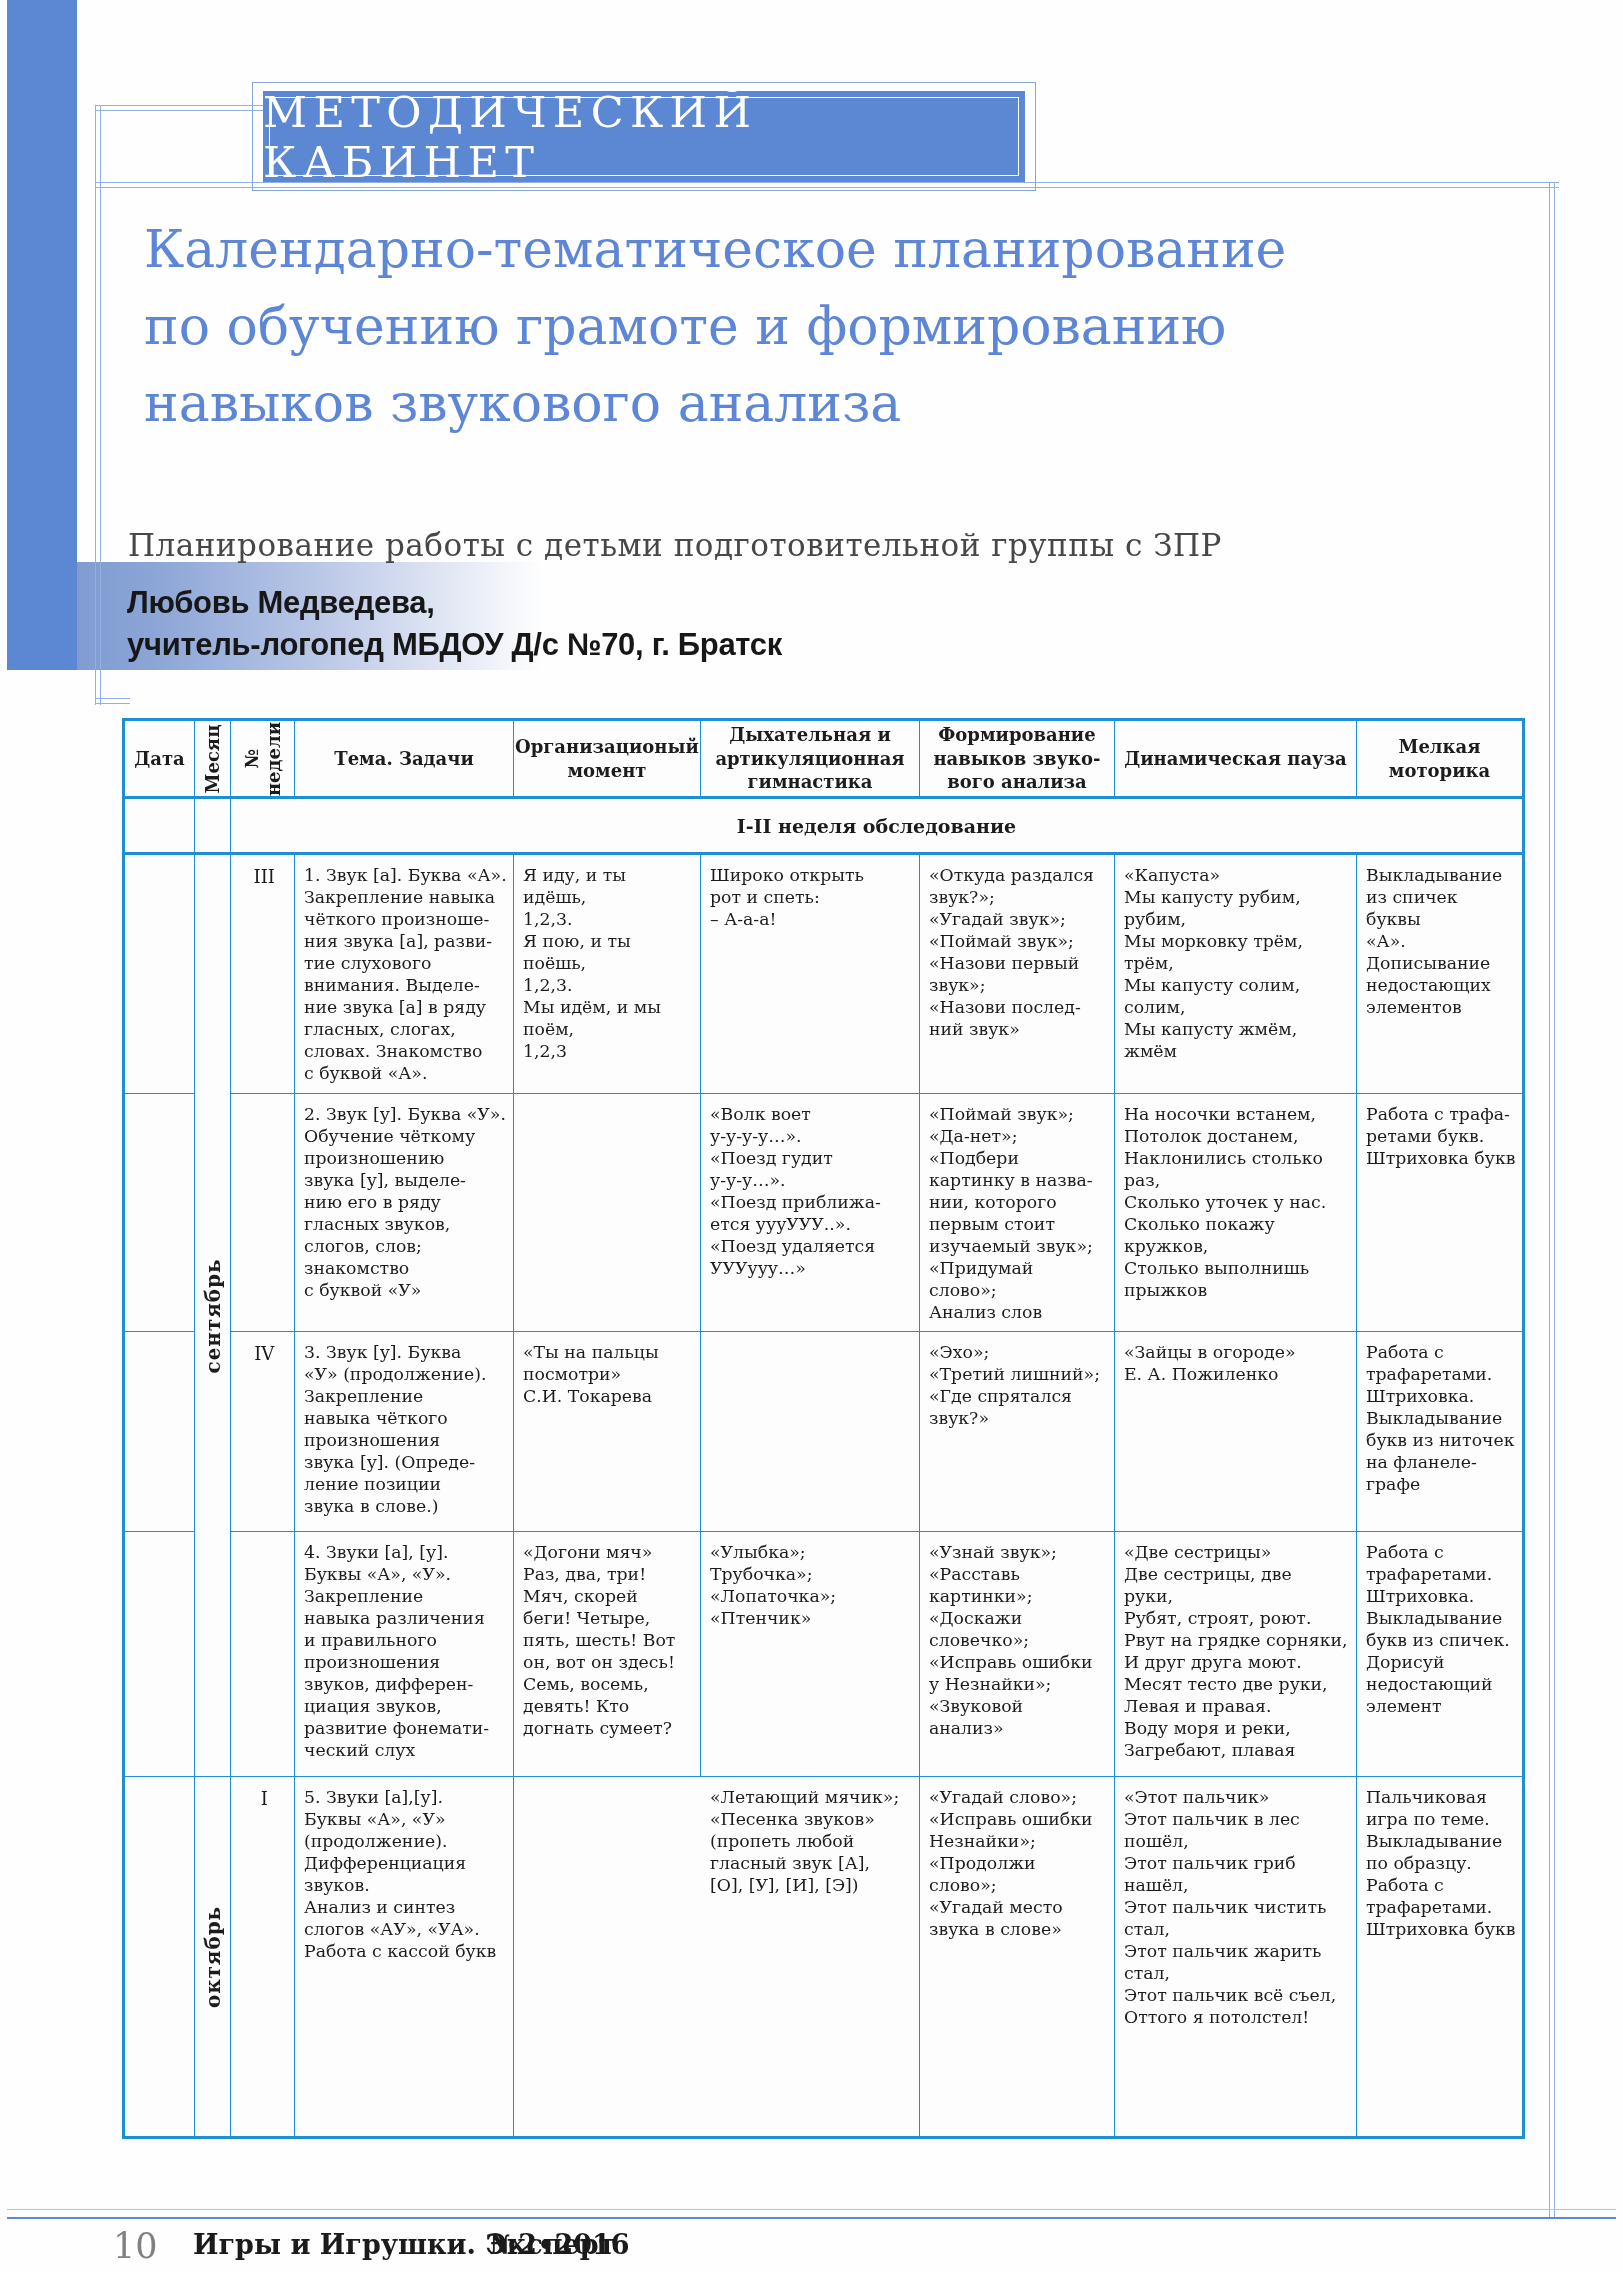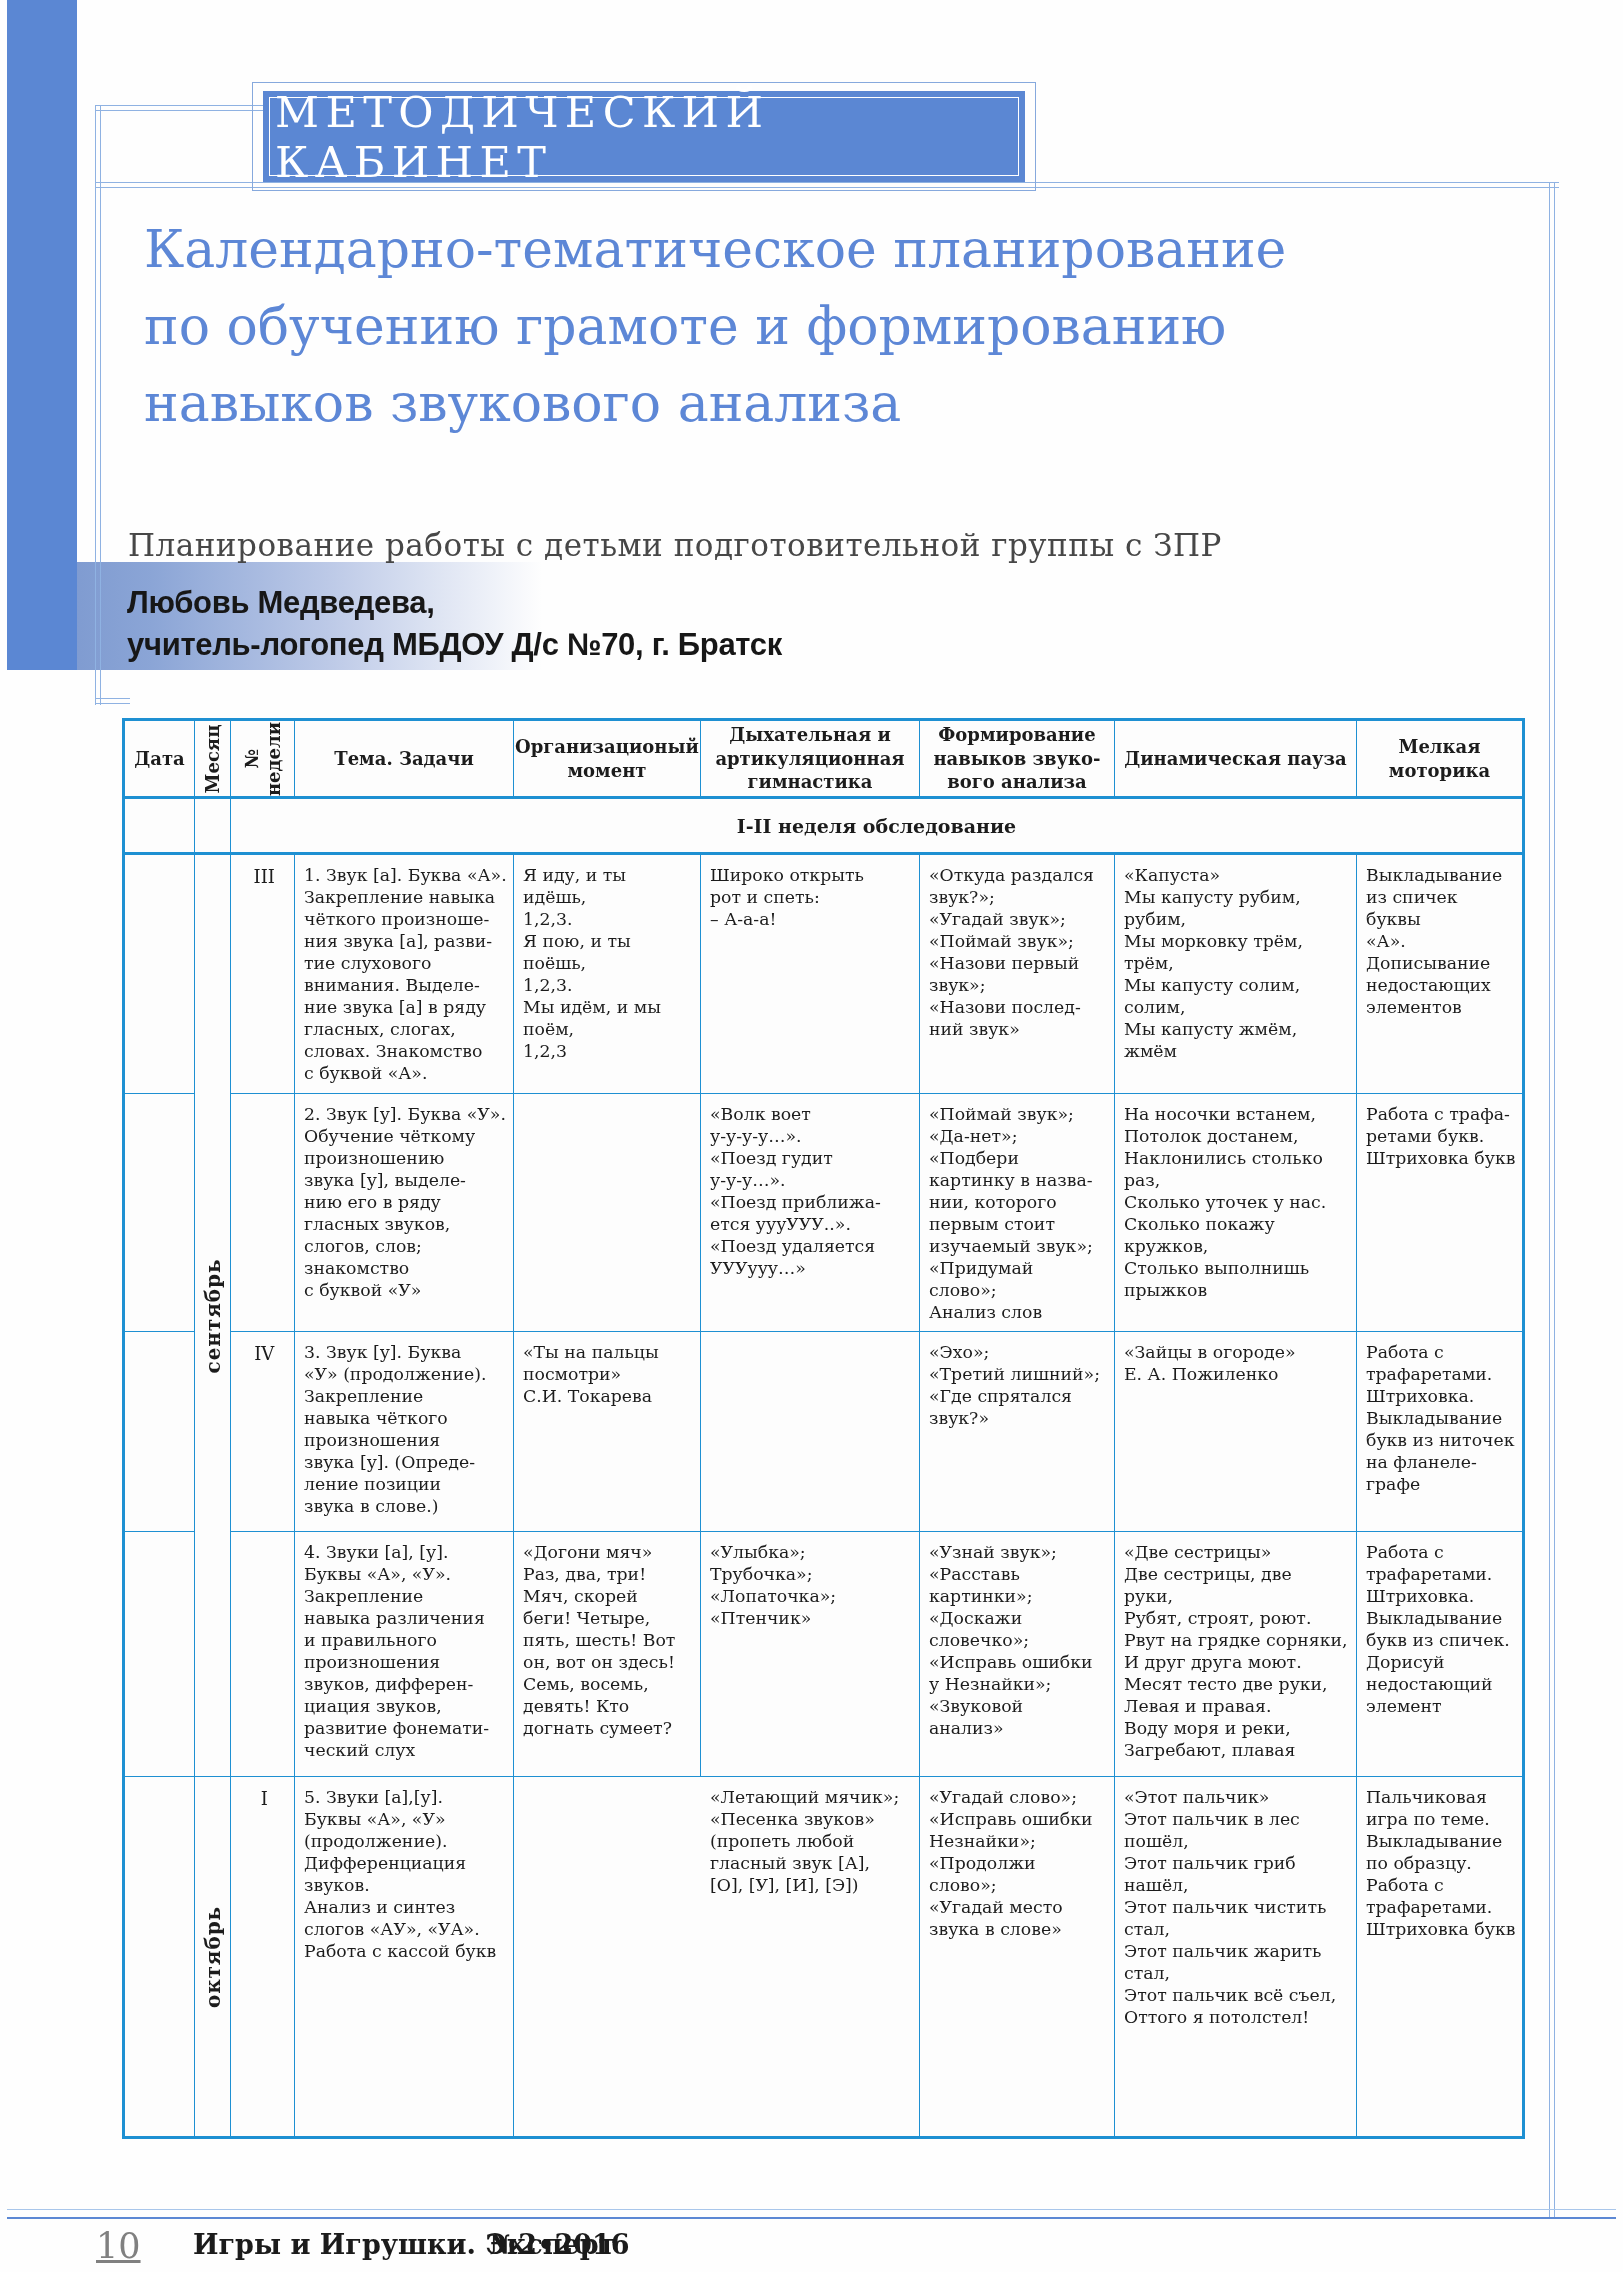--- a/index.html
+++ b/index.html
@@ -30,21 +30,20 @@
   
   .mast-outline { position:absolute; left:252px; top:82px; width:784px; height:109px;
                   border:1.8px solid #86a9dd; background:transparent; }
   .mast-box { position:absolute; left:263px; top:91px; width:762px; height:91px;
               background:#5b87d3; }
   .mast-inner { position:absolute; inset:6.4px; border:1.8px solid #ffffff; }
   .mast-text {
     position:absolute; inset:0; display:flex; align-items:center; justify-content:center;
     color:#ffffff; font-size:43px; letter-spacing:6.4px; word-spacing:14.5px;
     font-family:"DejaVu Serif", serif;
-    margin-left:12px;
   }
   
   .title {
     position:absolute; left:144px; top:211px; width:1455px;
     color:#5d87d6; font-size:52px; line-height:77px; font-weight:normal;
     font-family:"DejaVu Serif", serif;
   }
   .subtitle {
     position:absolute; left:128px; top:479px;
     color:#474747; font-size:31px; letter-spacing:0.5px;
@@ -86,21 +85,21 @@
     display:flex; align-items:center; justify-content:center;
     font-weight:bold; font-size:19px;
   }
   .b {
     padding:9px 5.5px 3.6px 9px; font-size:17.3px; line-height:22px;
     white-space:pre-line; overflow:hidden;
   }
   .wk { text-align:center; padding-top:11px; font-size:18px; }
   .mo span { font-weight:bold; font-size:20px; letter-spacing:0.9px; }
   
-  .pagenum  { position:absolute; left:96px; top:2226px; font-size:35px; color:#808080;text-decoration:underline; }
+  .pagenum  { position:absolute; left:113px; top:2226px; font-size:35px; color:#808080; }
   .journal  { position:absolute; left:193px; top:2229px; font-size:27px; font-weight:bold; color:#1b1b1b; }
   .issue    { position:absolute; left:489px; top:2229px; font-size:27px; font-weight:bold; color:#1b1b1b; }
 </style>
 </head>
 <body>
 
 <div id="page">
 
   <div class="band"></div>
   <div class="leftbar"></div>

